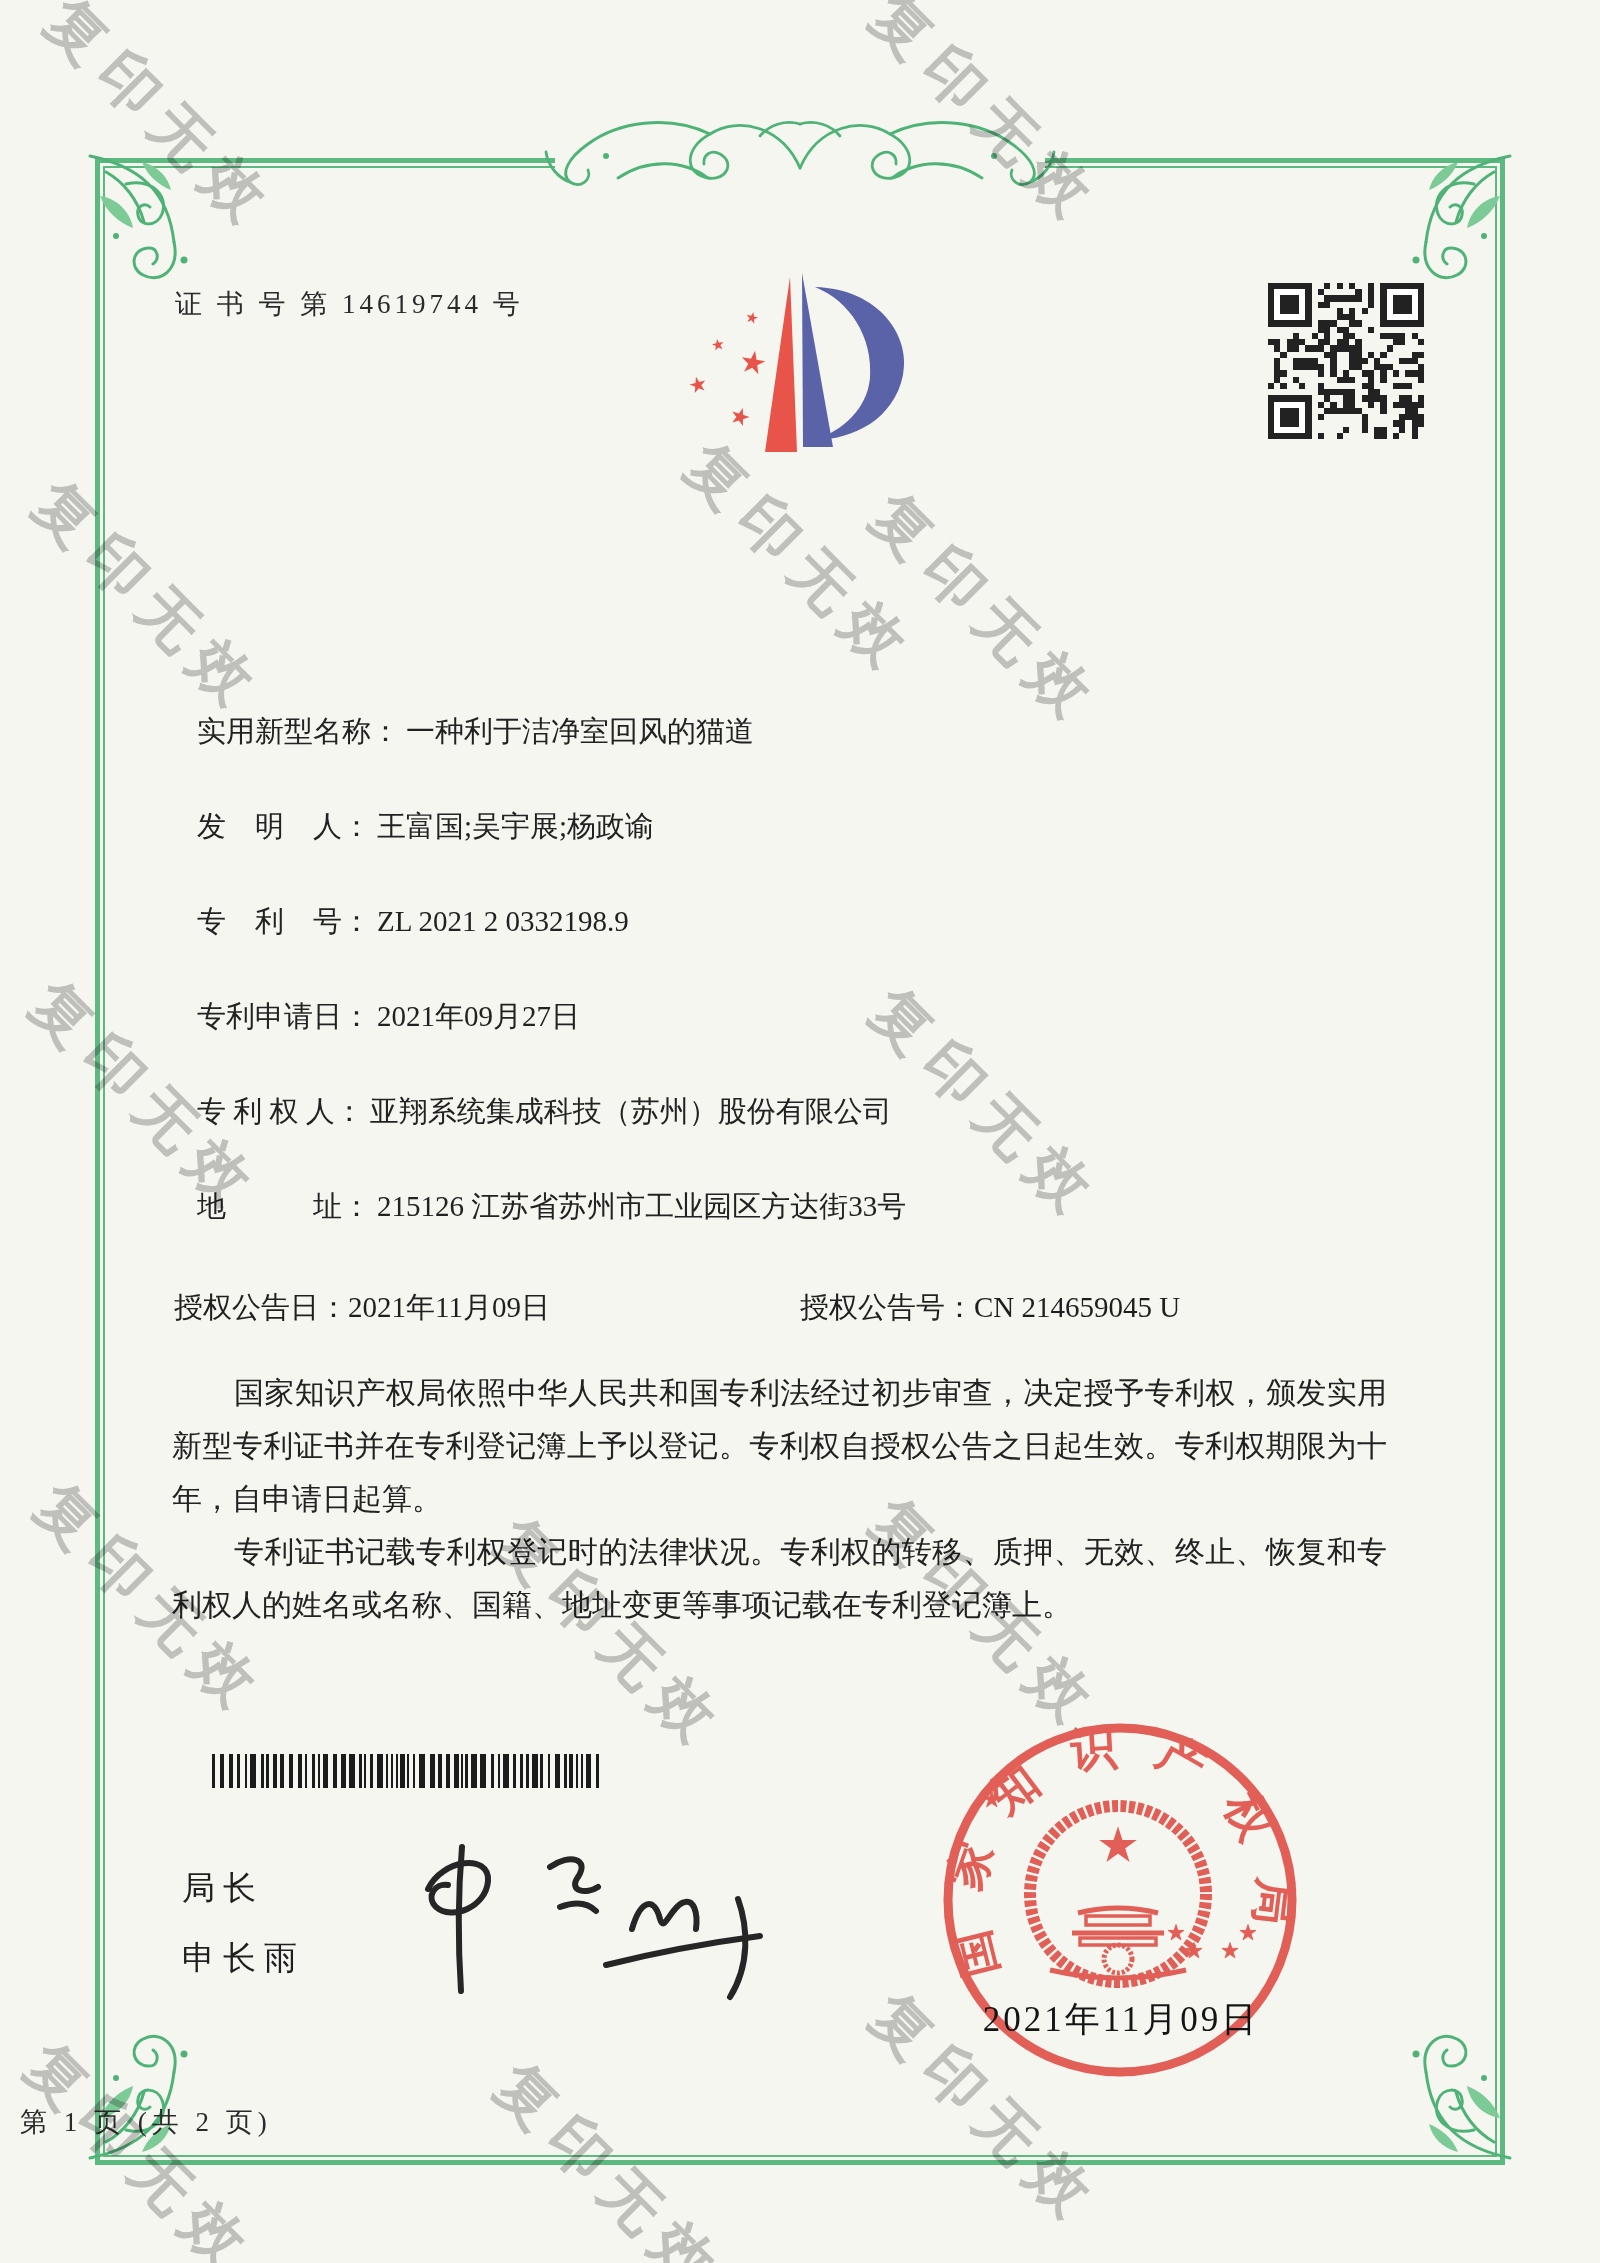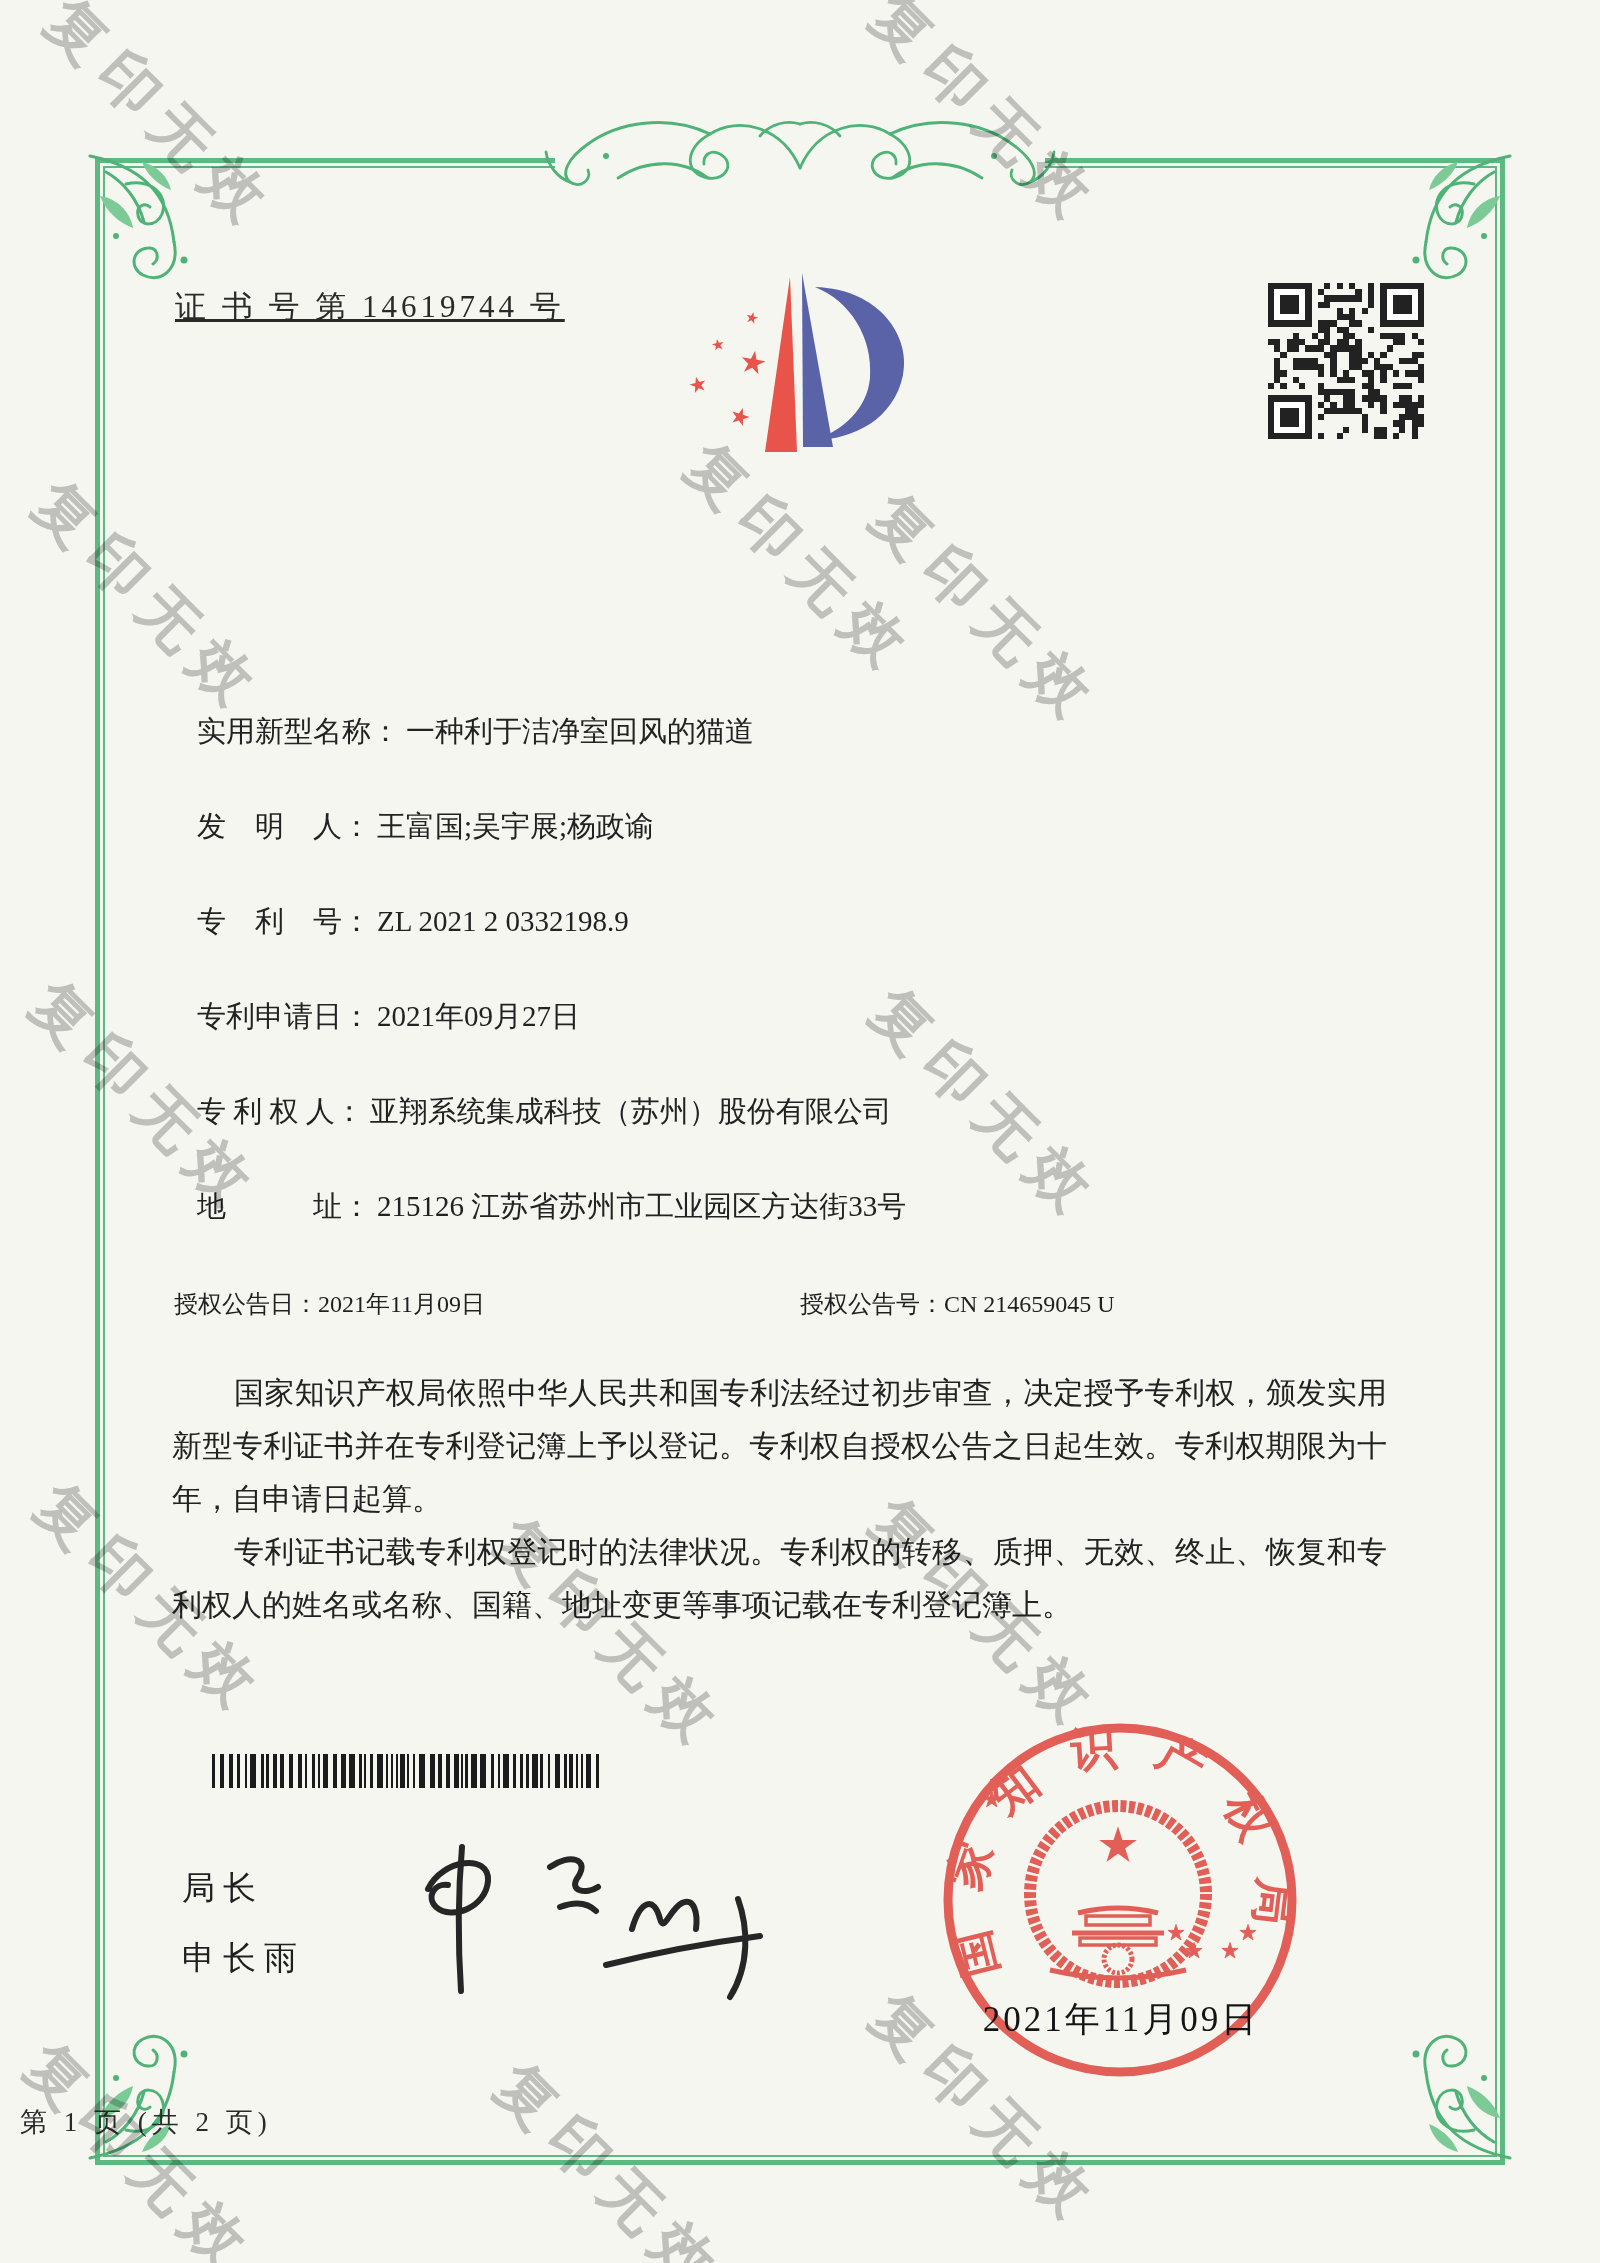--- a/index.html
+++ b/index.html
@@ -7,30 +7,30 @@
         font-family:"Liberation Serif","DejaVu Serif",serif;color:#1f1f1f;}
   
   .frame{position:absolute;left:95px;top:158px;width:1400px;height:1997px;
          border:5px solid #5cb97f;z-index:2;}
   .frame::before{content:"";position:absolute;inset:3px;border:2px solid #5cb97f;}
   
   .wm{position:absolute;z-index:6;font-family:"Liberation Sans","DejaVu Sans",sans-serif;
       font-weight:700;font-size:60px;letter-spacing:14px;color:#c7c7c7;white-space:nowrap;
       transform:translate(-50%,-50%) rotate(45deg);mix-blend-mode:multiply;pointer-events:none;}
   .content{position:absolute;inset:0;z-index:3;}
-  .cert-no{position:absolute;left:175px;top:286px;font-size:31px;letter-spacing:4px;color:#2a2a2a;text-decoration:underline;}
+  .cert-no{position:absolute;left:175px;top:286px;font-size:27px;letter-spacing:4px;color:#2a2a2a;}
   .logo{position:absolute;left:670px;top:263px;width:250px;height:200px;}
   .qr{position:absolute;left:1268px;top:283px;width:156px;height:156px;}
   .title{position:absolute;left:60px;top:525px;width:1400px;text-align:center;
          font-size:75px;font-weight:700;letter-spacing:9px;color:#222;}
   .fields{position:absolute;left:174px;top:712px;width:1270px;font-size:29px;color:#222;margin-left:23px;}
   .field-row{height:38px;margin-bottom:57px;white-space:nowrap;}
   .f-label{display:inline-block;}
   .f-value{display:inline-block;margin-left:6px;}
-  .grant-row{position:absolute;left:174px;top:1288px;width:1280px;font-size:24px;white-space:nowrap;}
+  .grant-row{position:absolute;left:174px;top:1288px;width:1280px;font-size:29px;white-space:nowrap;}
   .grant-no{position:absolute;left:626px;top:0;}
   .paras{position:absolute;left:172px;top:1366px;width:1215px;}
   .paras p{margin:0;font-size:30px;line-height:53px;text-indent:62px;color:#222;
            text-align:justify;}
   .barcode{position:absolute;left:210px;top:1754px;width:396px;height:34px;}
   .signer-title{position:absolute;left:182px;top:1866px;font-size:33px;letter-spacing:8px;}
   .signer-name{position:absolute;left:182px;top:1936px;font-size:33px;letter-spacing:8px;}
   .signature{position:absolute;left:400px;top:1833px;width:380px;height:185px;}
   .seal{position:absolute;left:930px;top:1712px;width:382px;height:382px;opacity:.93;}
   .seal-date{position:absolute;left:930px;top:1996px;width:382px;text-align:center;

